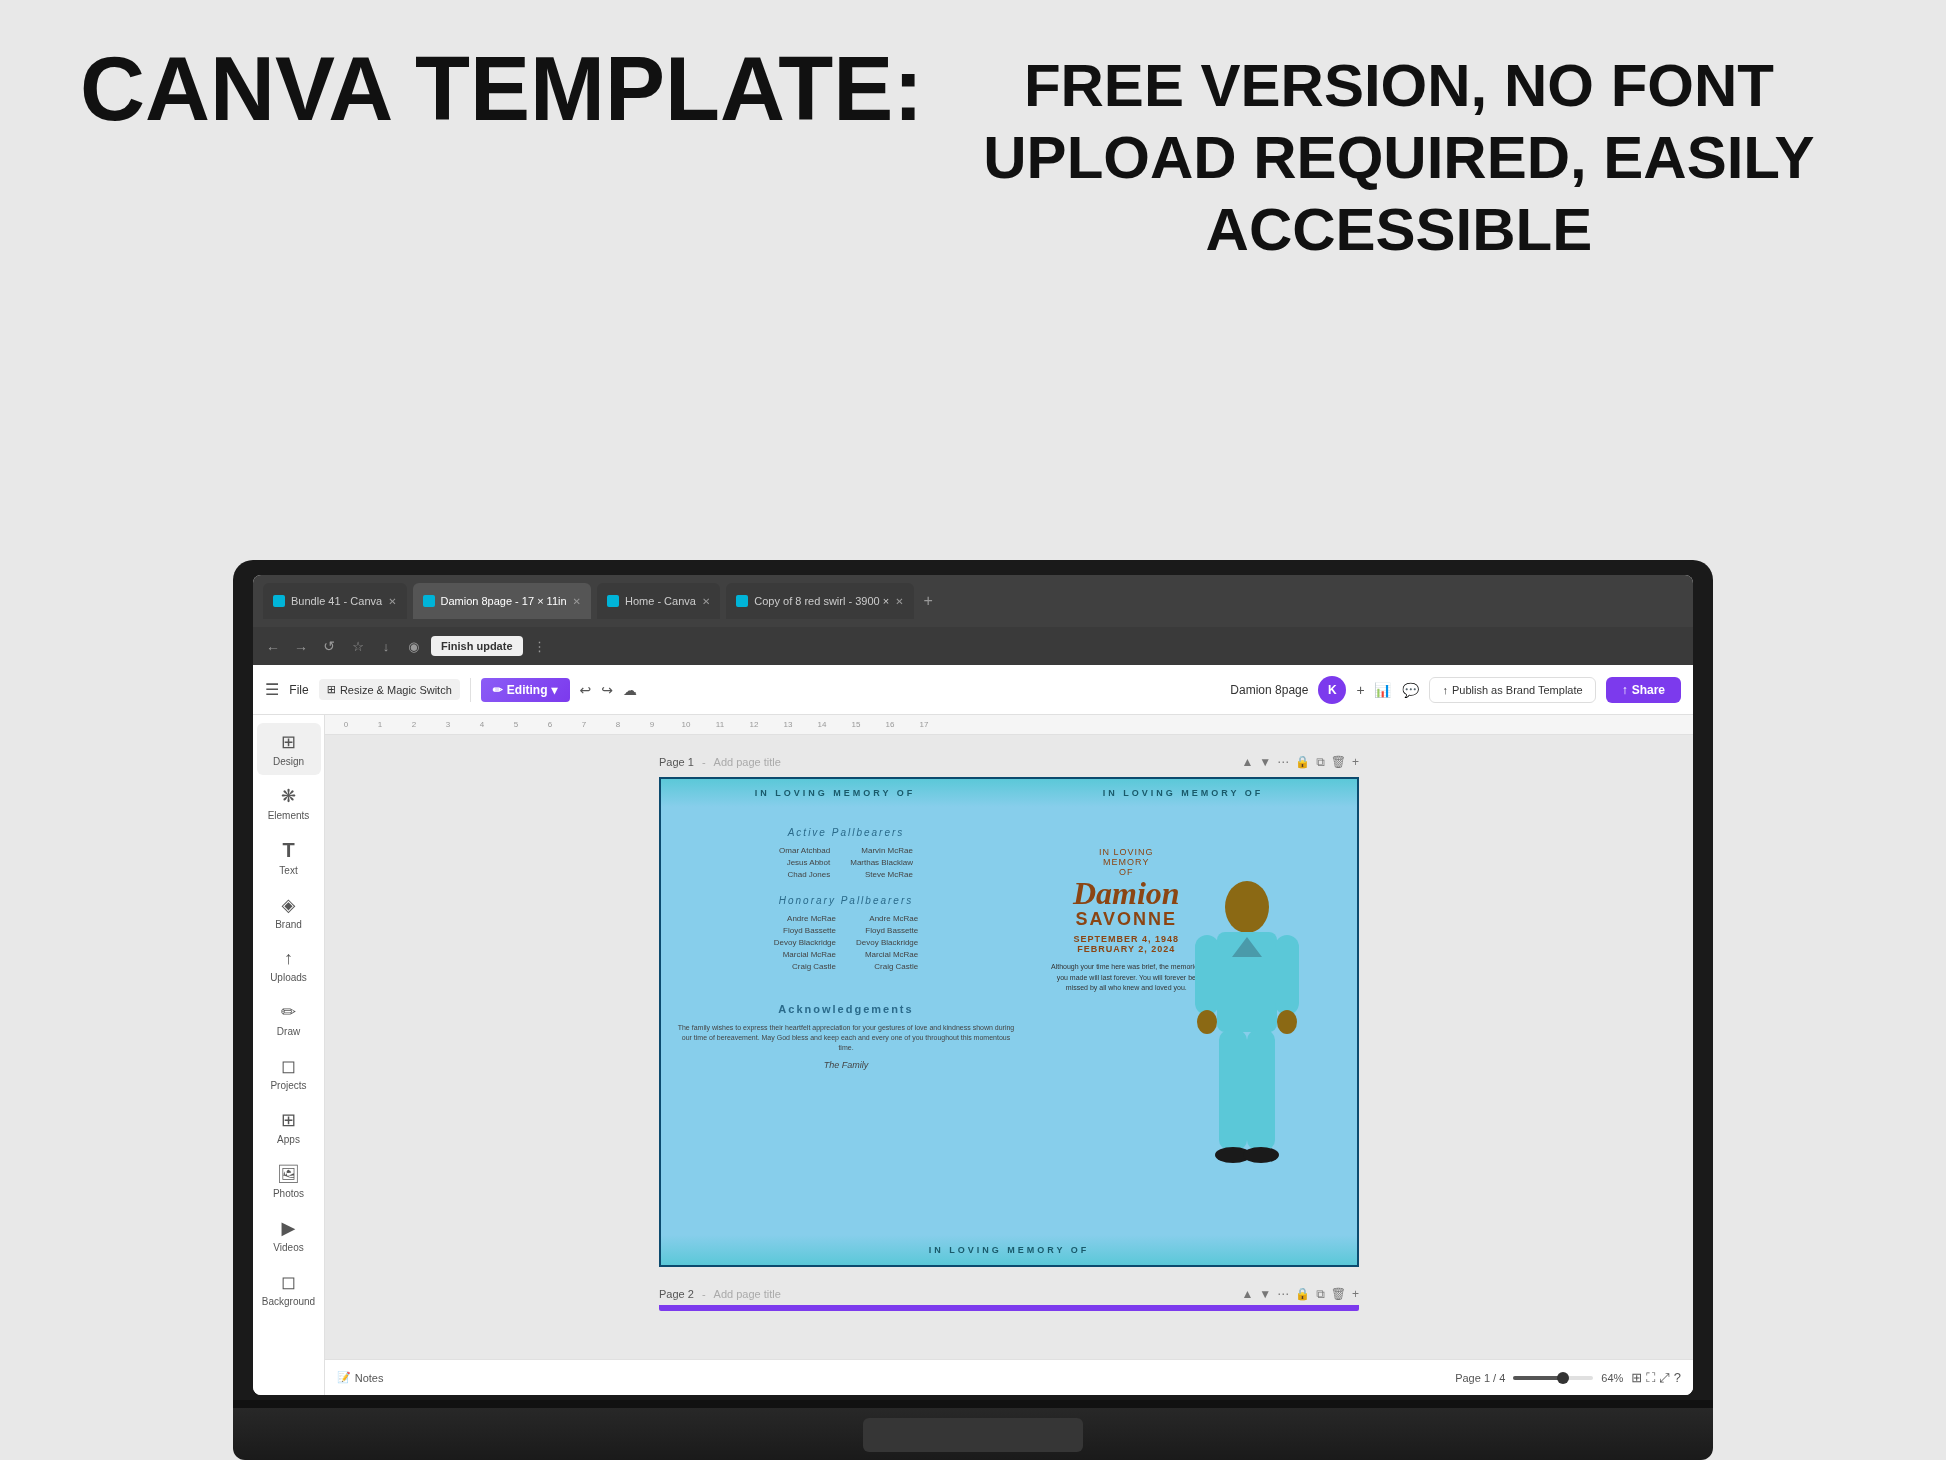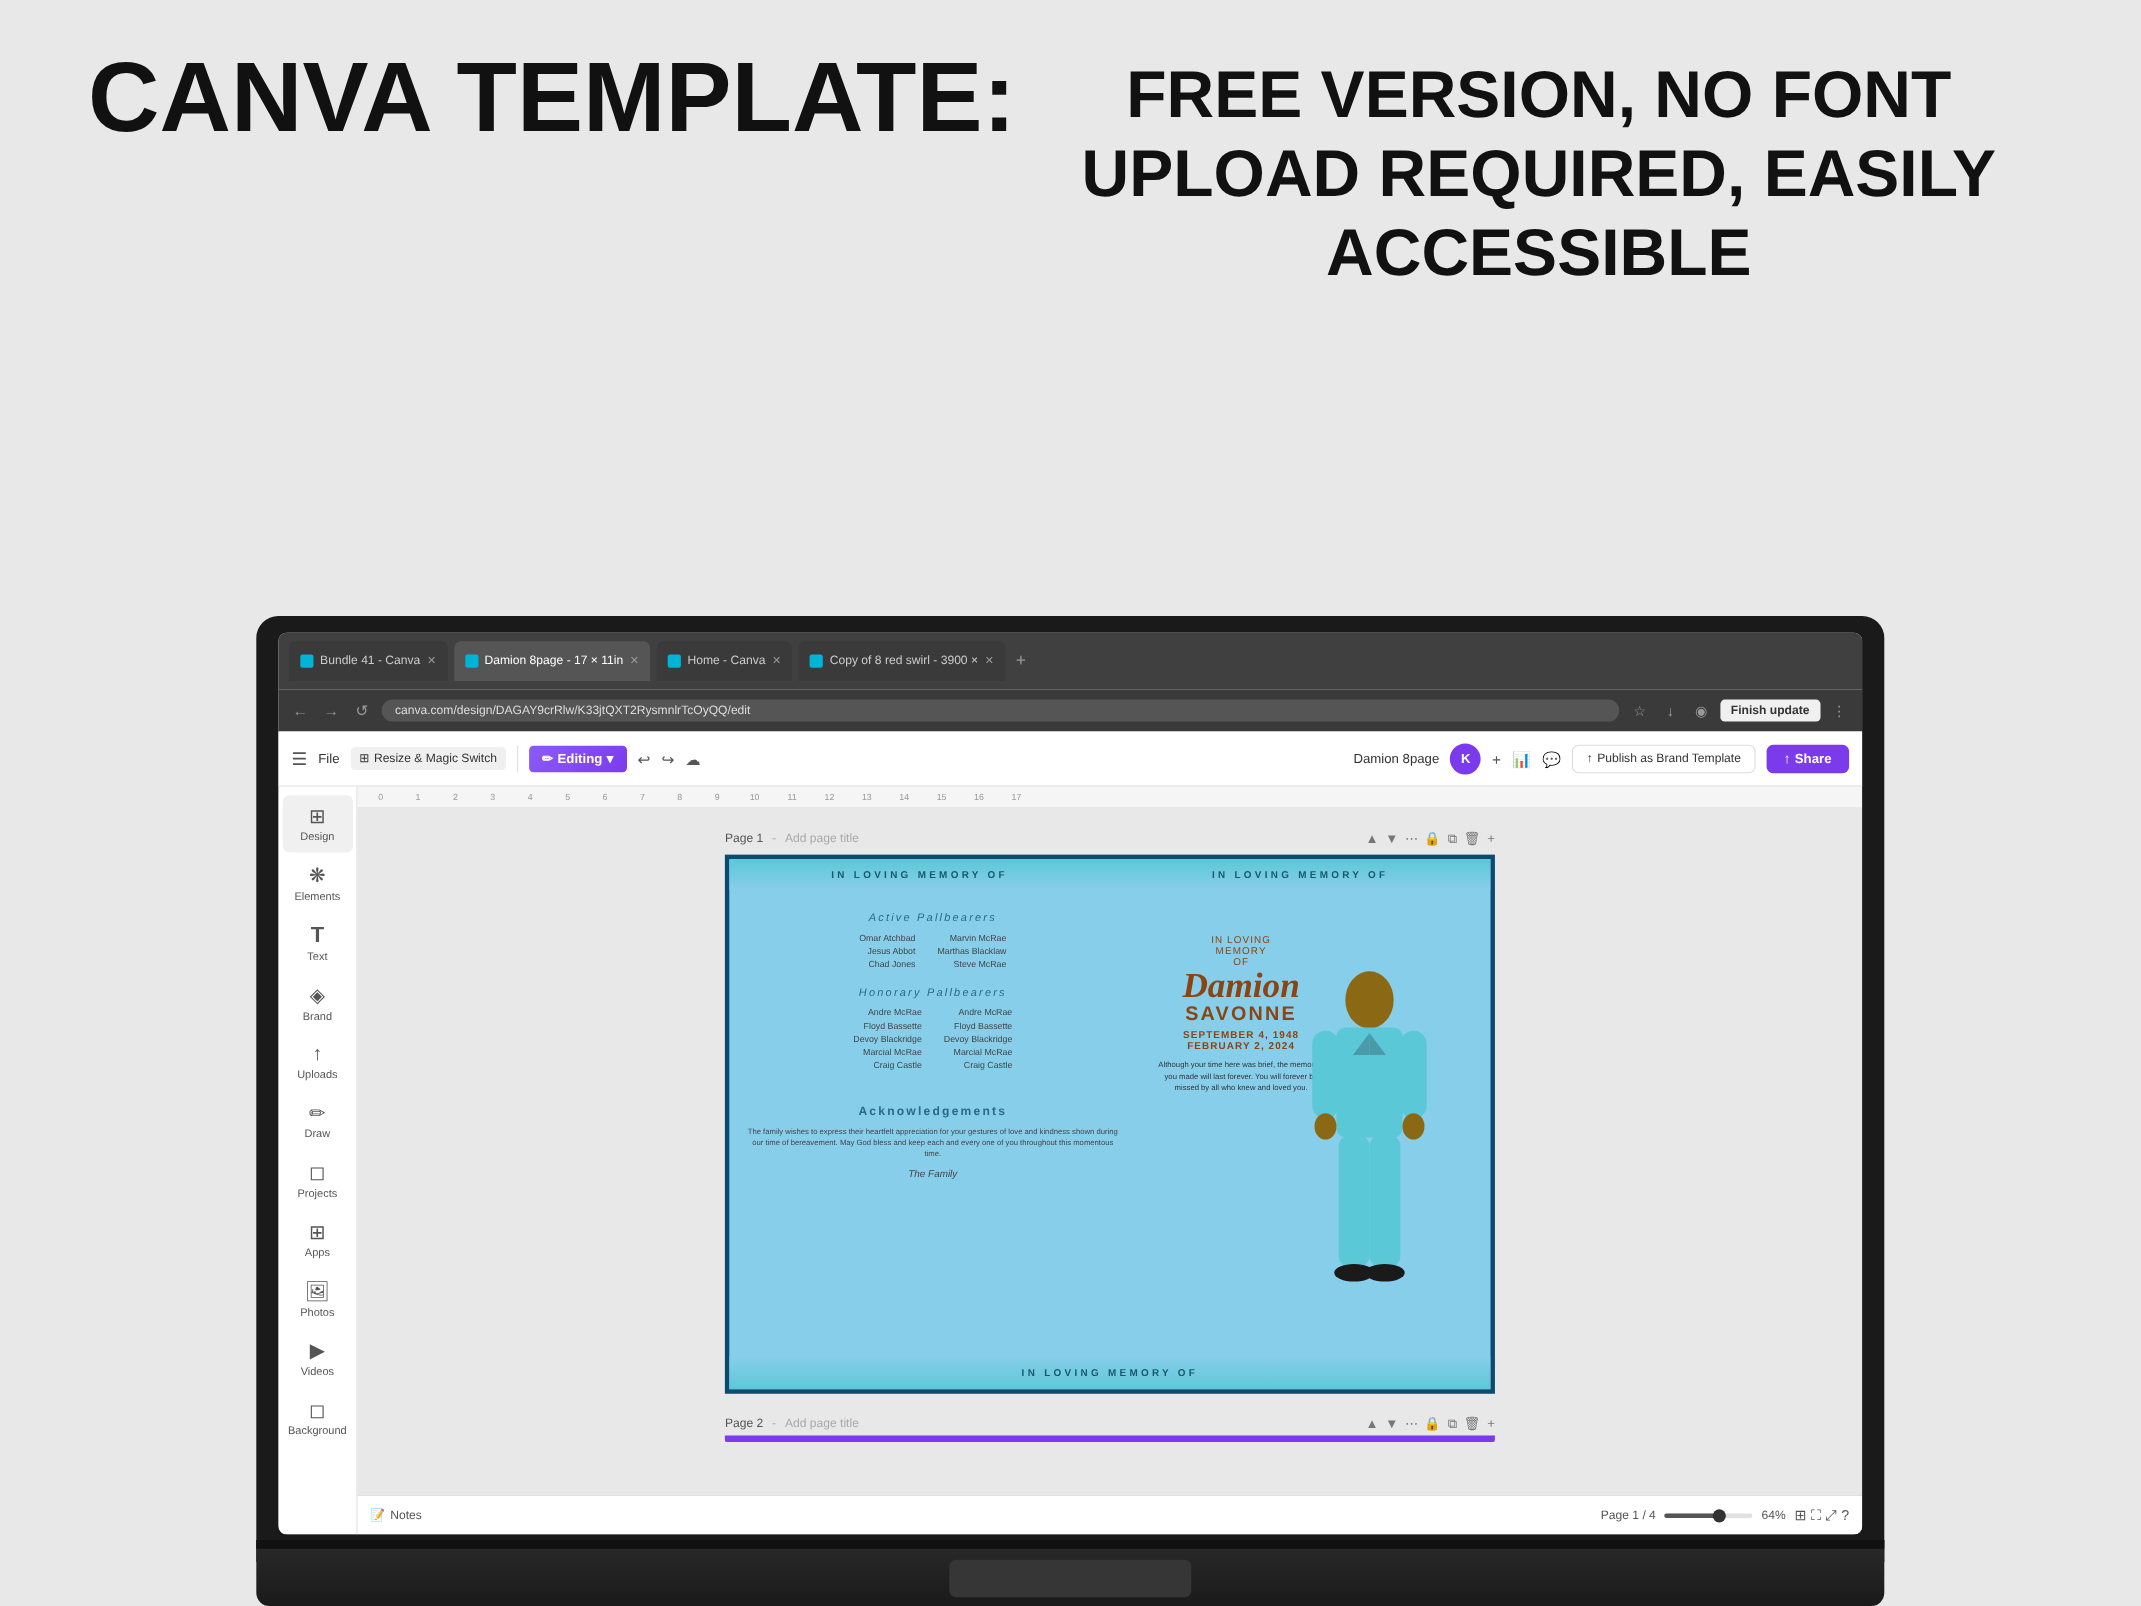--- a/index.html
+++ b/index.html
@@ -393,21 +393,21 @@
       gap: 6px;
       margin-left: auto;
       font-size: 12px;
       color: #777;
     }
 
     
     .design-page {
       width: 700px;
       height: 490px;
-      border: 4px solid #0c4a6e;
+      border: 2px solid #0c4a6e;
       background: #87ceeb;
       position: relative;
       overflow: hidden;
     }
 
     
     .memorial-header {
       background: linear-gradient(180deg, #5bc8d8 0%, #87ceeb 100%);
       height: 28px;
       display: flex;
@@ -709,23 +709,20 @@
               <span>Copy of 8 red swirl - 3900 ×</span>
               <span class="tab-close">✕</span>
             </div>
             <span class="tab-add">+</span>
           </div>
 
           <div class="browser-addressbar">
             <span class="nav-btn">←</span>
             <span class="nav-btn">→</span>
             <span class="nav-btn">↺</span>
-            <div class="address-field">
-              <span>canva.com/design/DAGAY9crRlw/K33jtQXT2RysmnlrTcOyQQ/edit</span>
-            </div>
             <div class="browser-actions">
               <span class="browser-action-btn">☆</span>
               <span class="browser-action-btn">↓</span>
               <span class="browser-action-btn">◉</span>
               <div class="finish-update-btn">Finish update</div>
               <span class="browser-action-btn">⋮</span>
             </div>
           </div>
 
           <div class="canva-toolbar">

